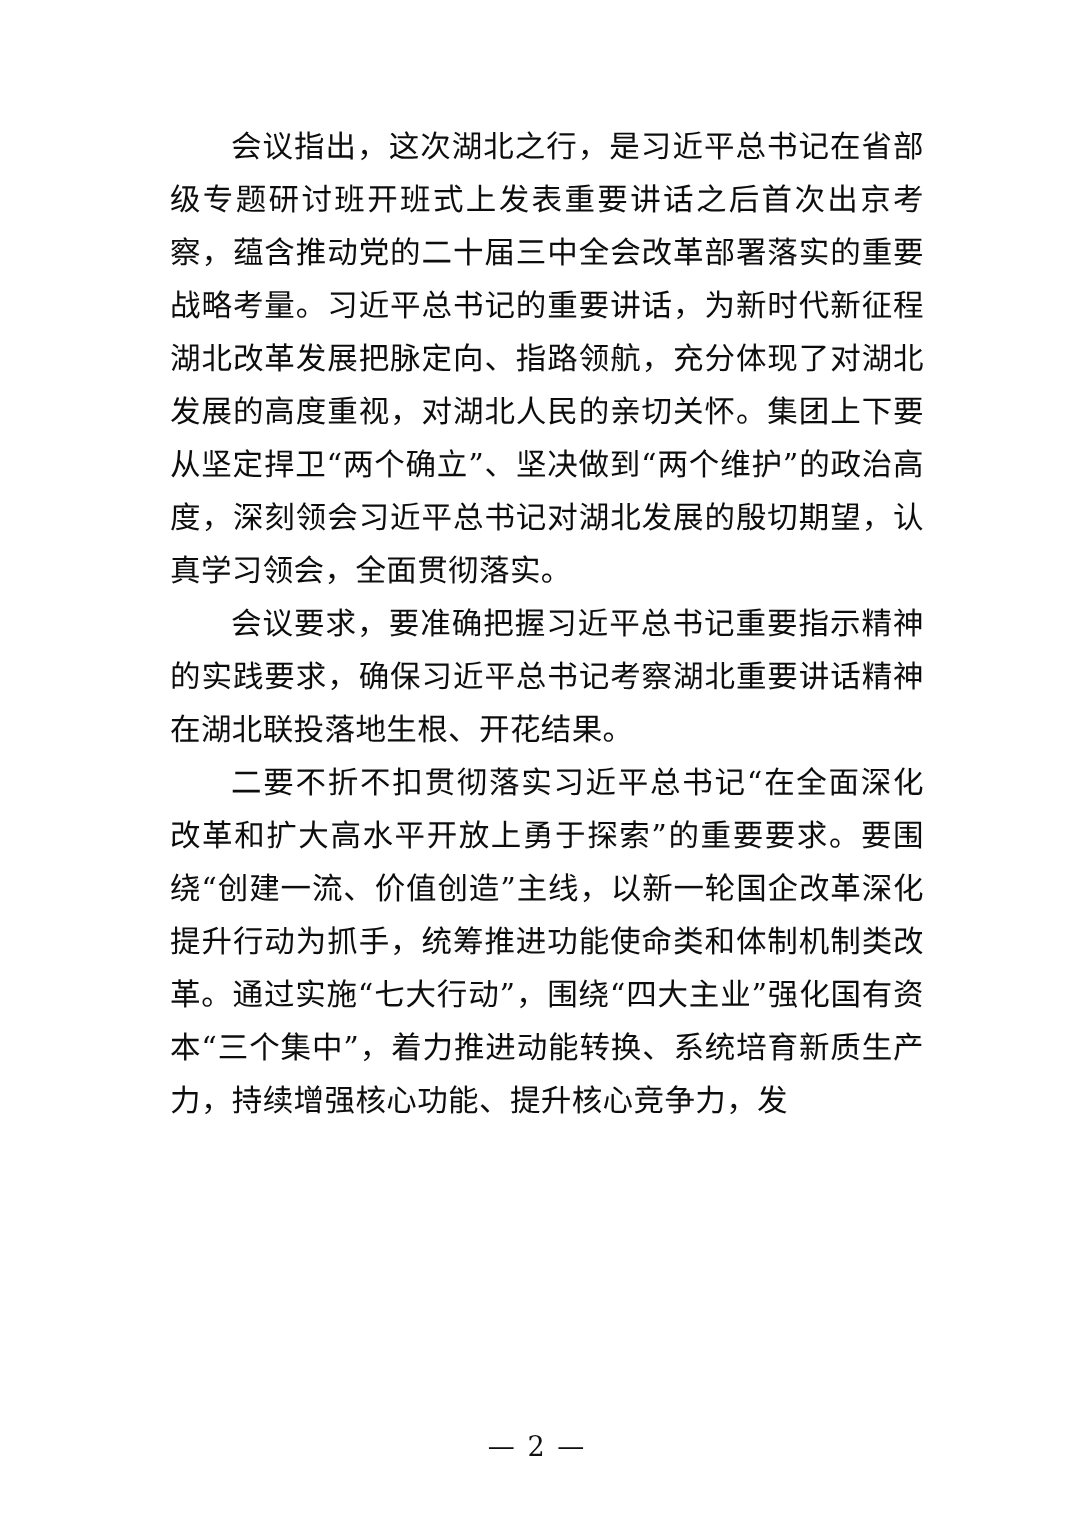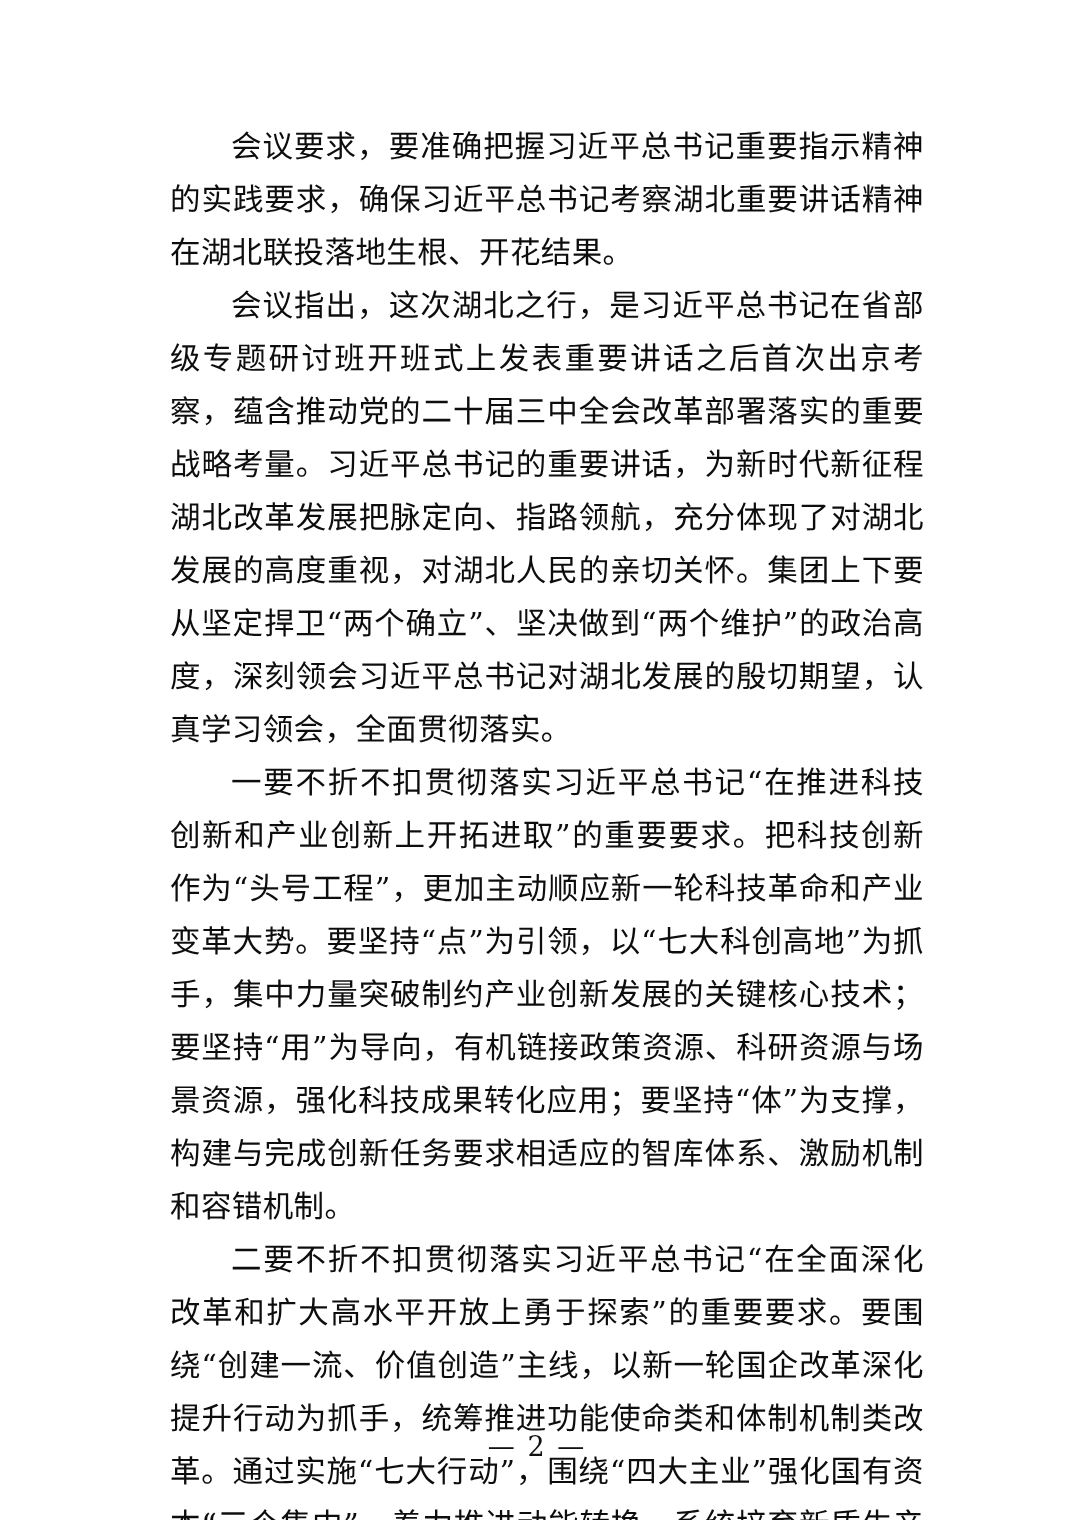--- a/index.html
+++ b/index.html
@@ -45,19 +45,18 @@
     font-size: 27px;
     letter-spacing: 2px;
     color: #111;
   }
 </style>
 </head>
 <body>
 
 <div class="page">
   <div class="doc-body">
+    <p class="para">会议指出，这次湖北之行，是习近平总书记在省部级专题研讨班开班式上发表重要讲话之后首次出京考察，蕴含推动党的二十届三中全会改革部署落实的重要战略考量。习近平总书记的重要讲话，为新时代新征程湖北改革发展把脉定向、指路领航，充分体现了对湖北发展的高度重视，对湖北人民的亲切关怀。集团上下要从坚定捍卫“两个确立”、坚决做到“两个维护”的政治高度，深刻领会习近平总书记对湖北发展的殷切期望，认真学习领会，全面贯彻落实。</p>
     <p class="para">会议要求，要准确把握习近平总书记重要指示精神的实践要求，确保习近平总书记考察湖北重要讲话精神在湖北联投落地生根、开花结果。</p>
-    <p class="para">会议指出，这次湖北之行，是习近平总书记在省部级专题研讨班开班式上发表重要讲话之后首次出京考察，蕴含推动党的二十届三中全会改革部署落实的重要战略考量。习近平总书记的重要讲话，为新时代新征程湖北改革发展把脉定向、指路领航，充分体现了对湖北发展的高度重视，对湖北人民的亲切关怀。集团上下要从坚定捍卫“两个确立”、坚决做到“两个维护”的政治高度，深刻领会习近平总书记对湖北发展的殷切期望，认真学习领会，全面贯彻落实。</p>
-    <p class="para">一要不折不扣贯彻落实习近平总书记“在推进科技创新和产业创新上开拓进取”的重要要求。把科技创新作为“头号工程”，更加主动顺应新一轮科技革命和产业变革大势。要坚持“点”为引领，以“七大科创高地”为抓手，集中力量突破制约产业创新发展的关键核心技术；要坚持“用”为导向，有机链接政策资源、科研资源与场景资源，强化科技成果转化应用；要坚持“体”为支撑，构建与完成创新任务要求相适应的智库体系、激励机制和容错机制。</p>
     <p class="para">二要不折不扣贯彻落实习近平总书记“在全面深化改革和扩大高水平开放上勇于探索”的重要要求。要围绕“创建一流、价值创造”主线，以新一轮国企改革深化提升行动为抓手，统筹推进功能使命类和体制机制类改革。通过实施“七大行动”，围绕“四大主业”强化国有资本“三个集中”，着力推进动能转换、系统培育新质生产力，持续增强核心功能、提升核心竞争力，发</p>
   </div>
   <div class="page-number">— 2 —</div>
 </div>
 
 </body></html>

